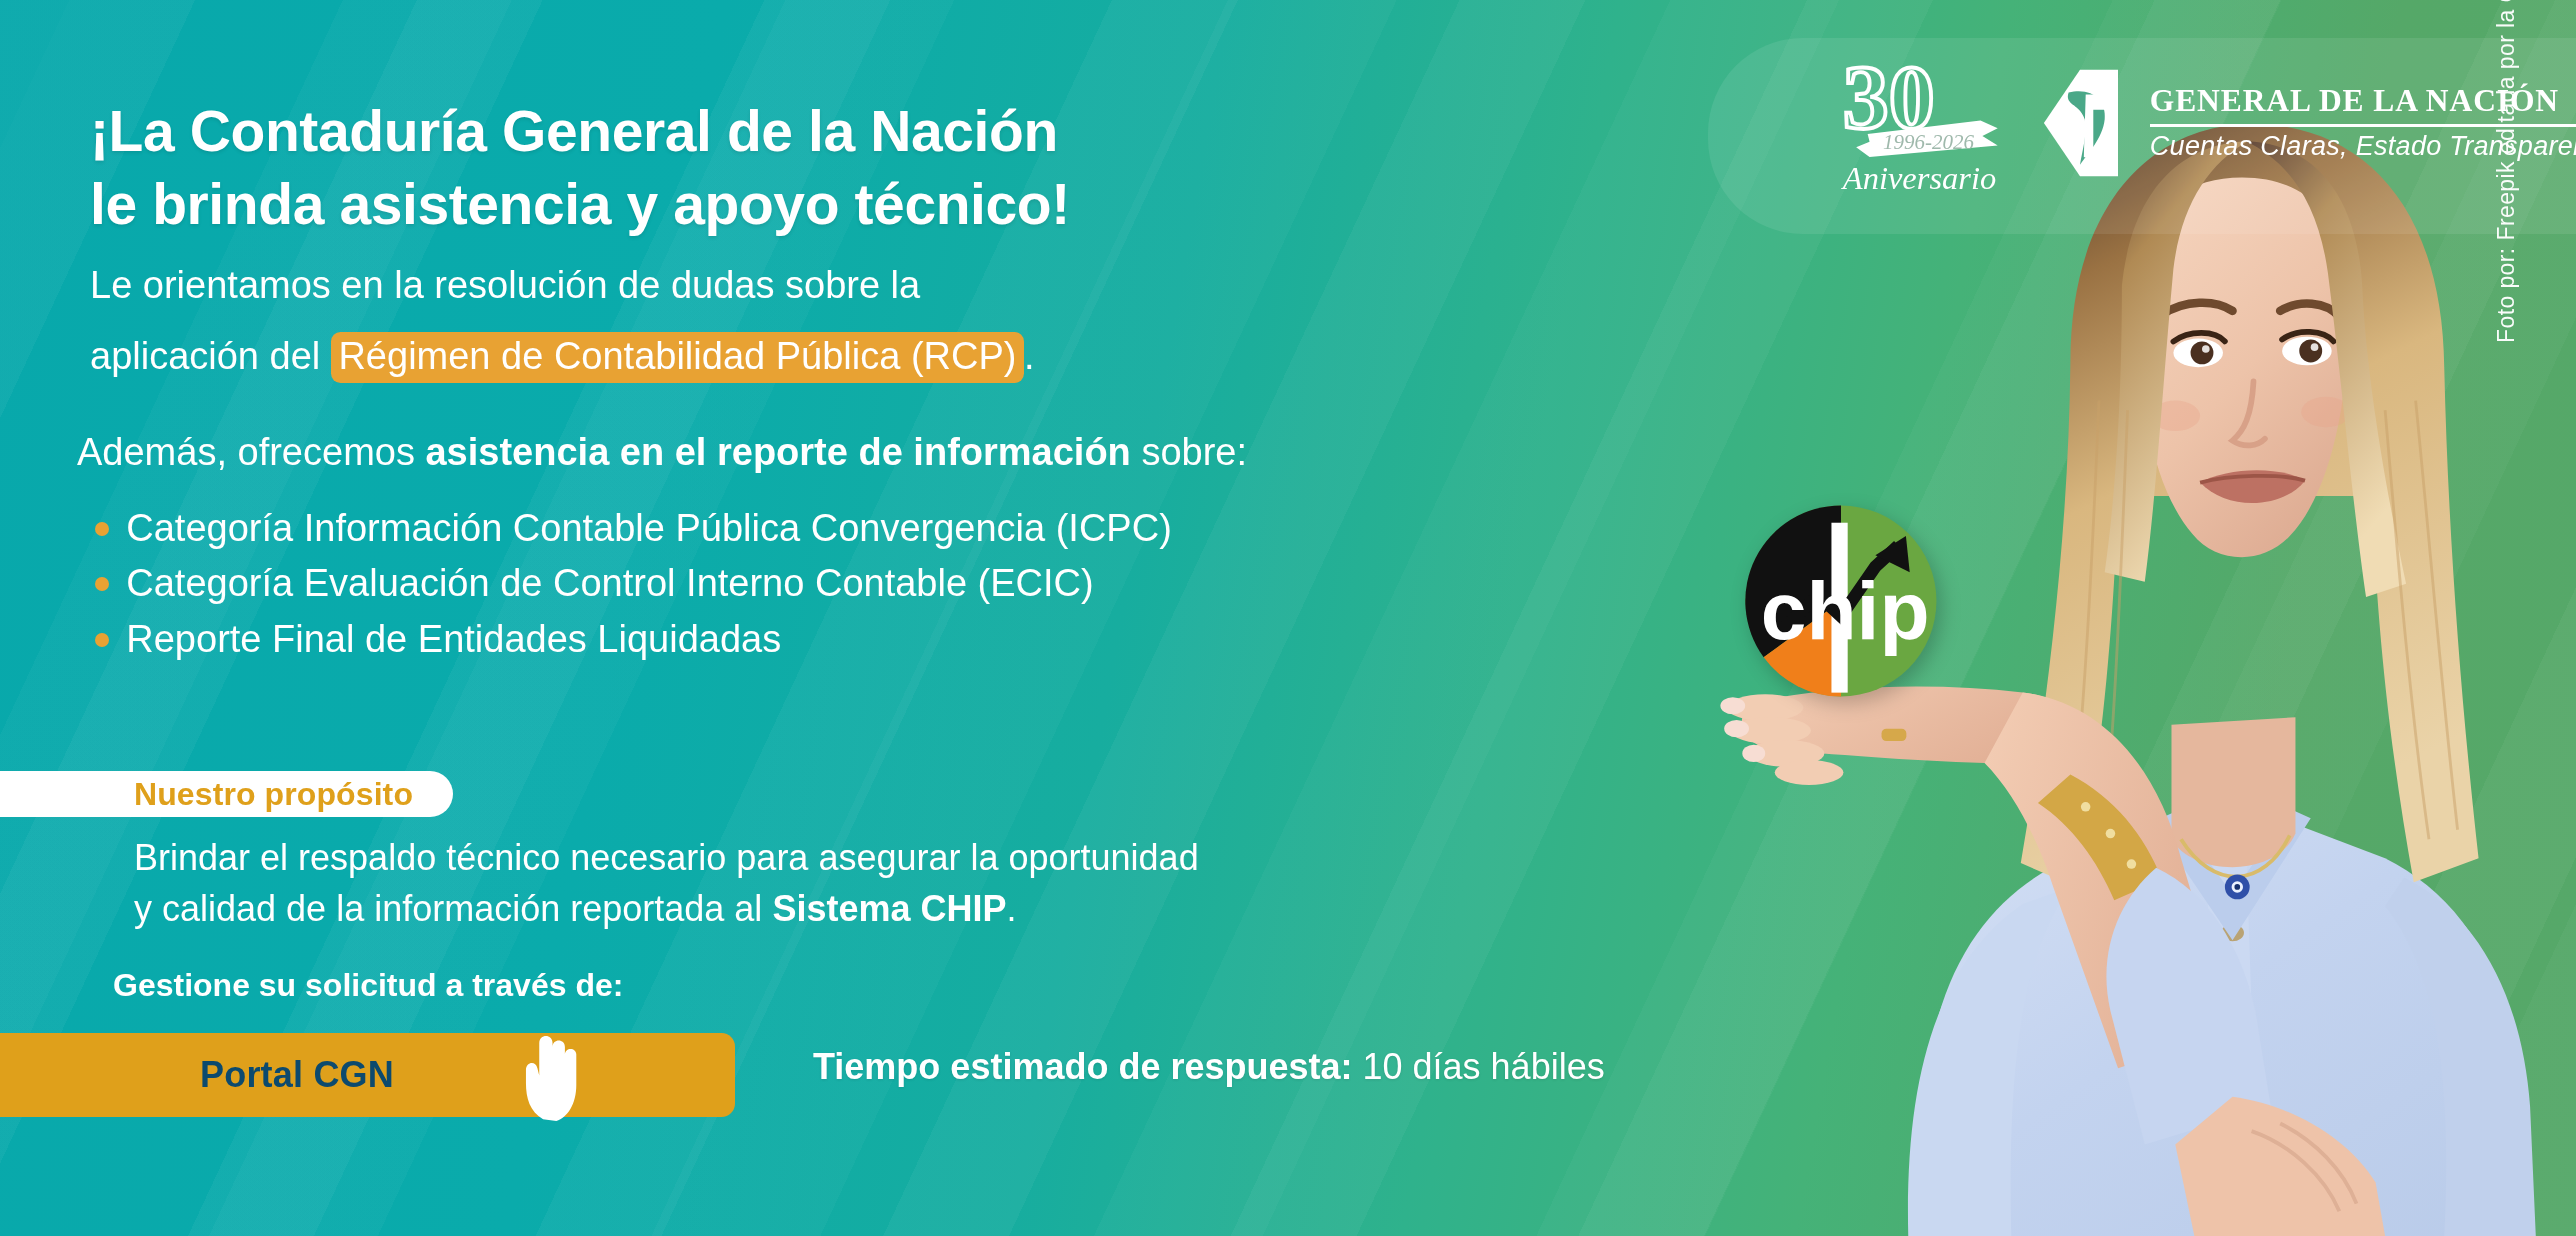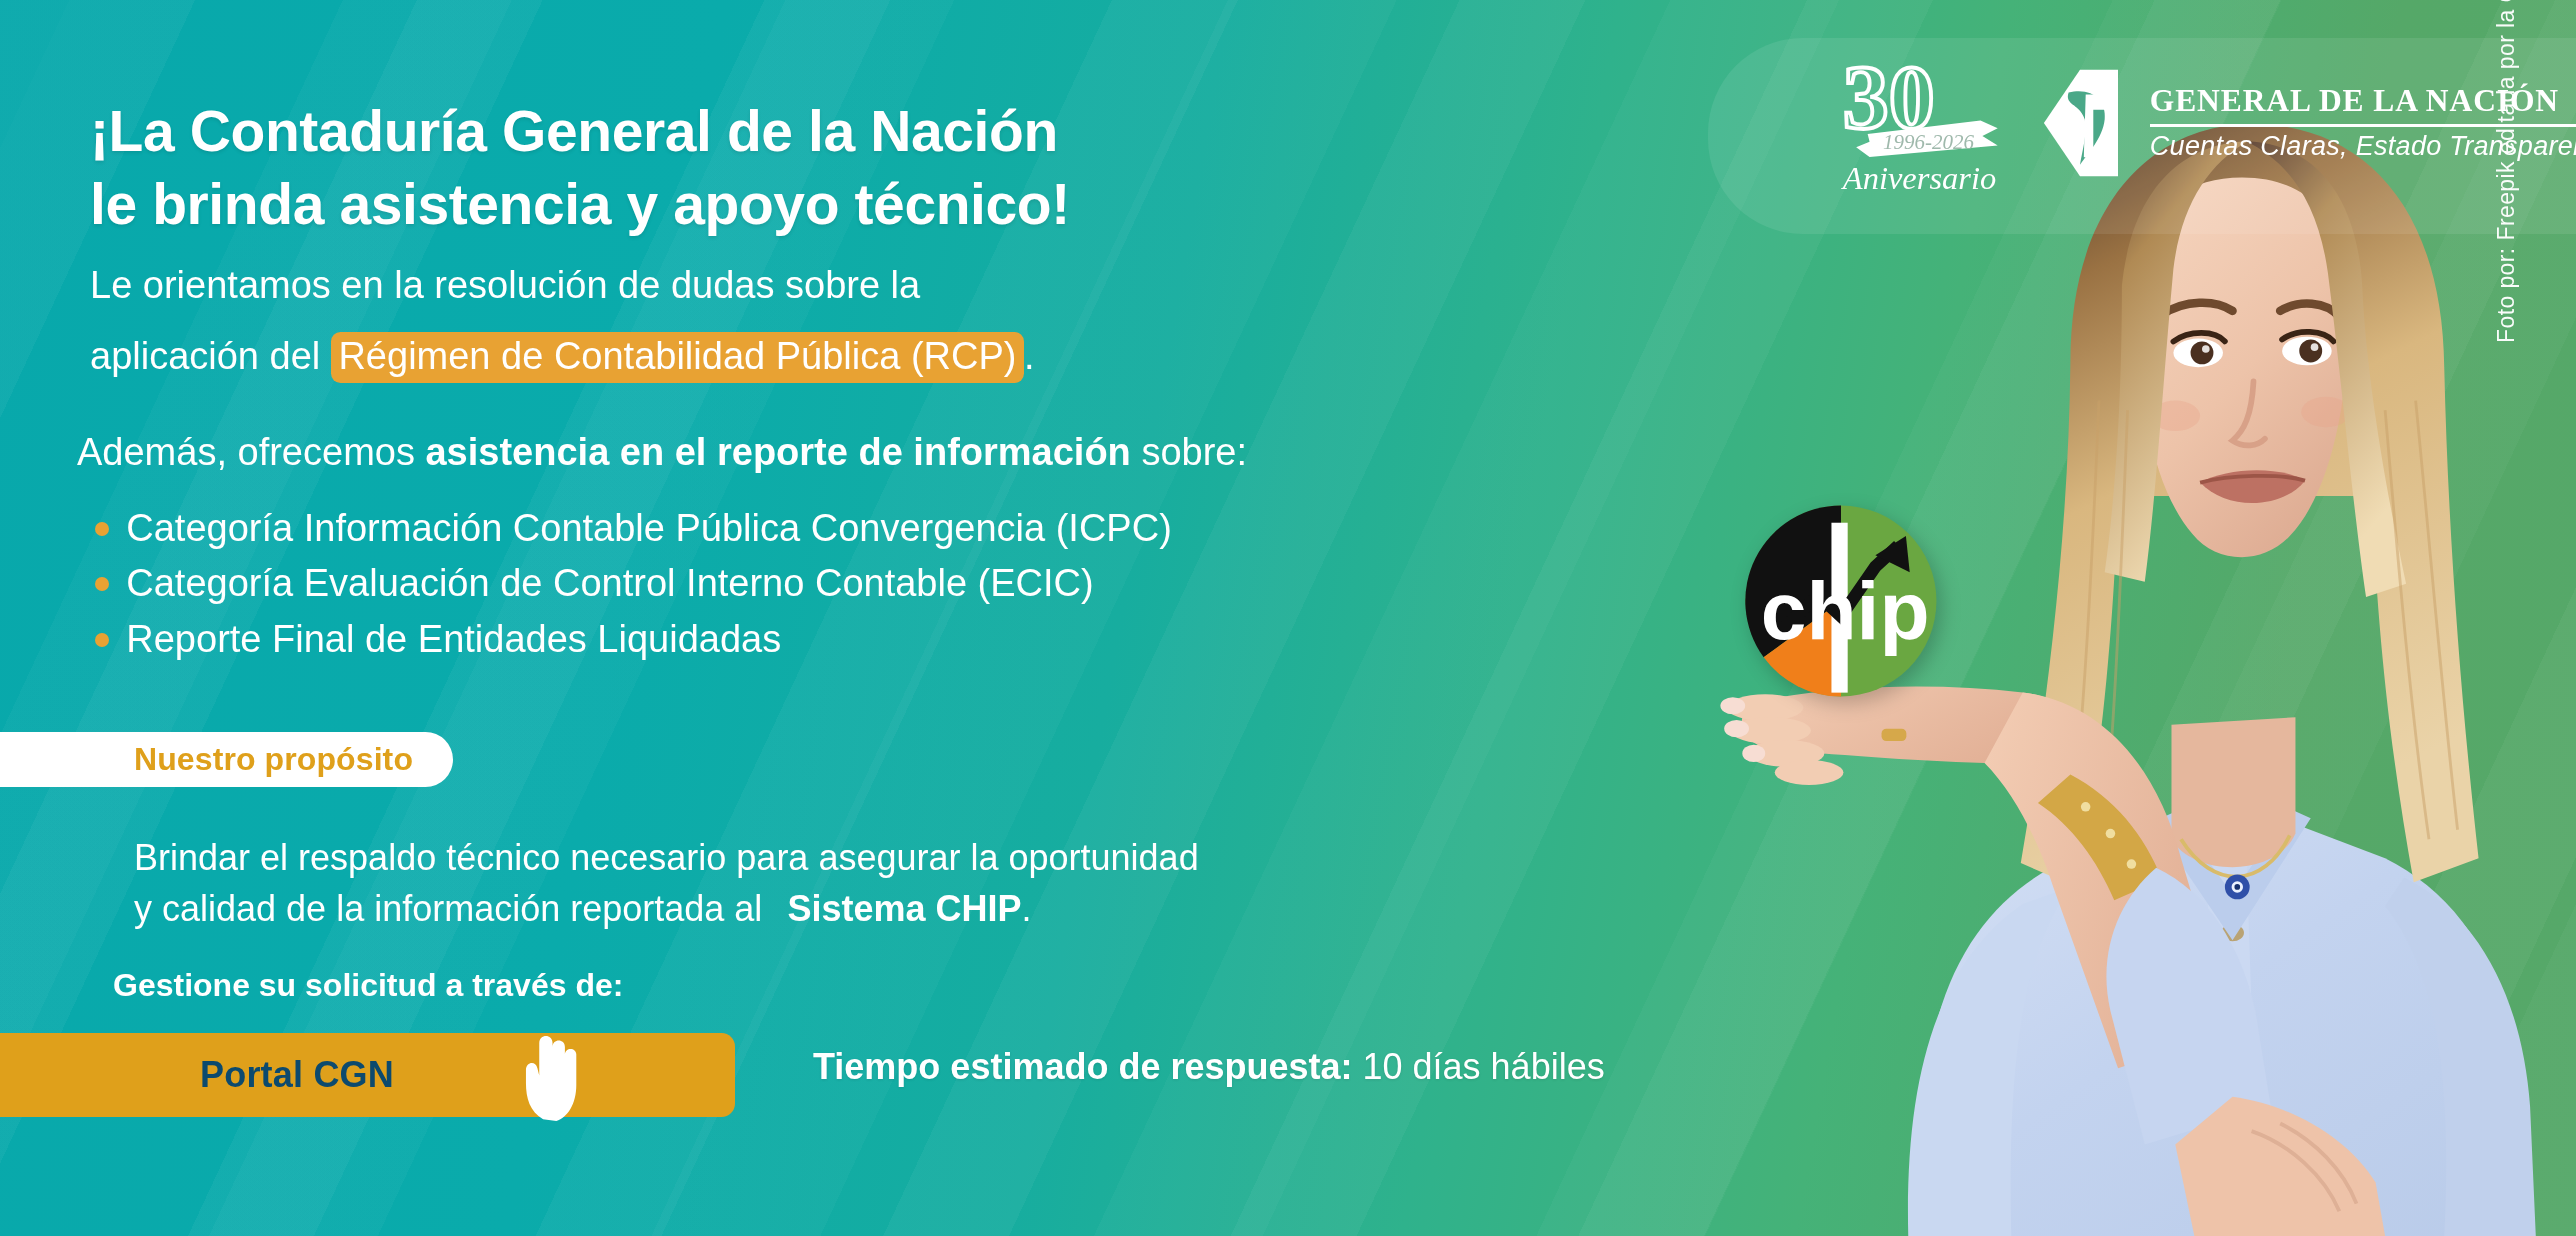--- a/index.html
+++ b/index.html
@@ -138,37 +138,37 @@
     white-space:nowrap;
   }
   .bullets .dot {
     width:14.3px; height:14.3px; border-radius:50%;
     background:#e8a233; flex:none; margin-right:17px;
     display:inline-block;
   }
 
   
   .purpose-pill {
-    position:absolute; left:0; top:732px;
-    height:55px;
+    position:absolute; left:0; top:771px;
+    height:46px;
     background:#ffffff;
     border-radius:0 29px 29px 0;
     display:flex; align-items:center;
     padding:0 40px 0 134px;
   }
   .purpose-pill span {
     color:#dfa01b; font-size:32px; font-weight:700;
     white-space:nowrap; letter-spacing:0.1px;
   }
   .purpose-body {
     position:absolute; left:134px; top:832px;
     color:#fff; font-size:36px; line-height:1.42;
   }
   .purpose-body div { white-space:nowrap; }
-  .purpose-body b { font-weight:700;margin-left:15px; }
+  .purpose-body b { font-weight:700; }
 
   
   .cta-label {
     position:absolute; left:107px; top:967px;
     color:#fff; font-size:32px; font-weight:700;
     white-space:nowrap;
     margin-left:6px;
   }
   .cta-btn {
     position:absolute; left:0; top:1033px;

